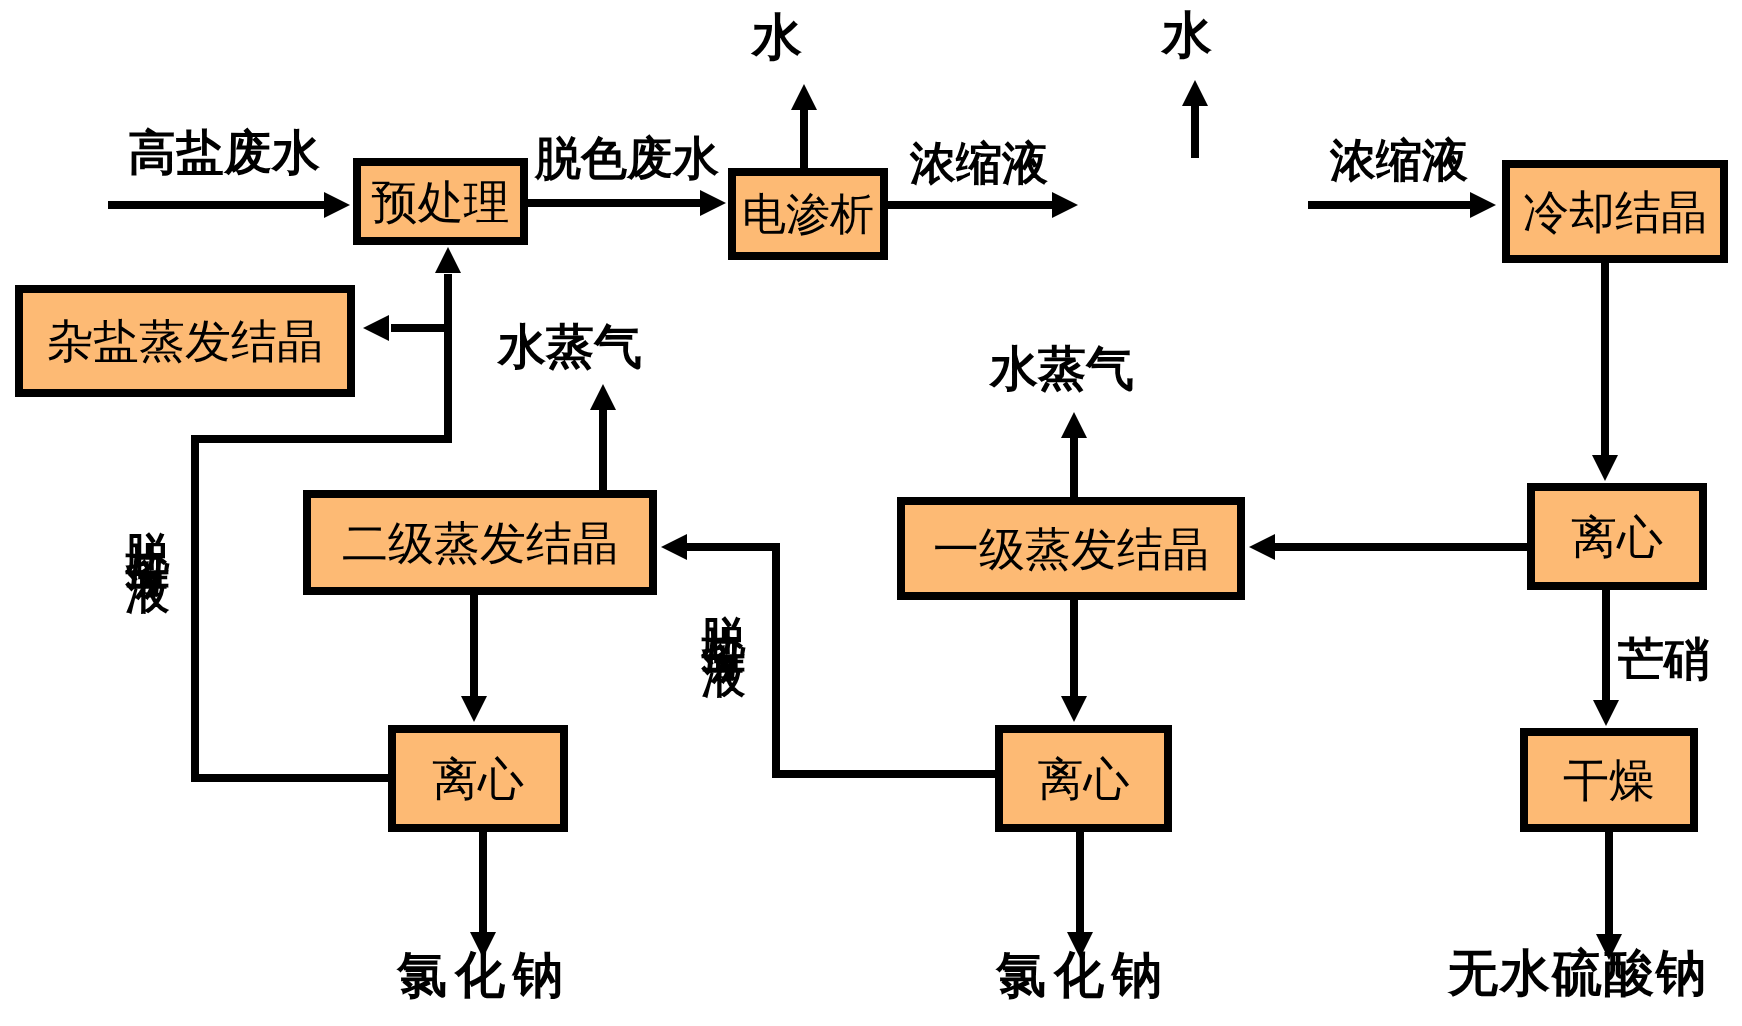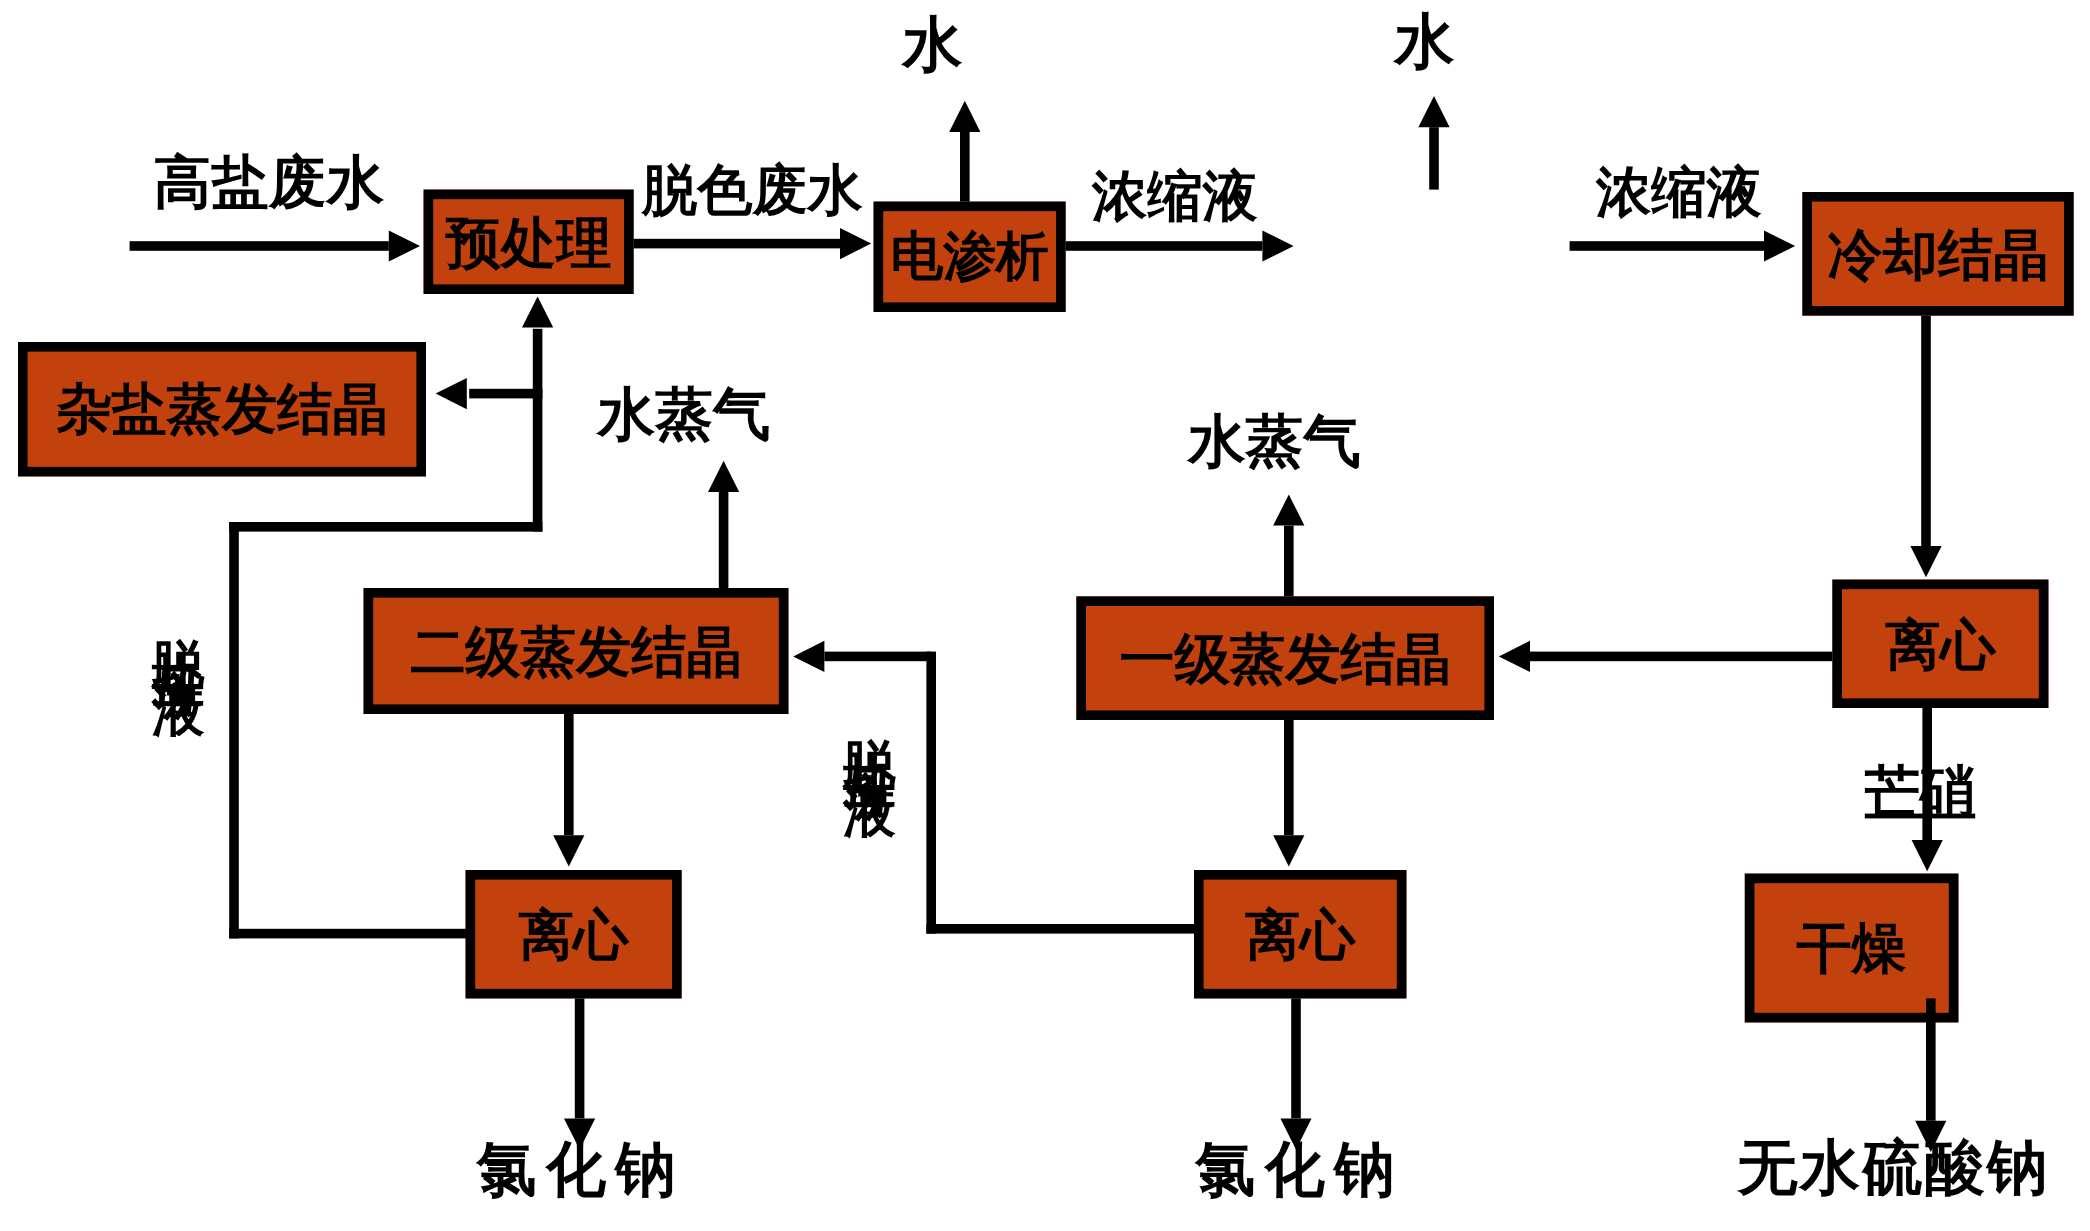--- a/index.html
+++ b/index.html
@@ -1,23 +1,23 @@
 <!DOCTYPE html>
 <html><head>
 <meta charset="utf-8">
 <style>
   html,body{margin:0;padding:0;background:#ffffff;}
   .canvas{
     position:relative;width:1742px;height:1026px;background:#ffffff;overflow:hidden;
     font-family:"DejaVu Sans","Liberation Sans",sans-serif;color:#000;
   }
   .node{
-    position:absolute;border:8px solid #000;background:#c2410c;box-sizing:border-box;
+    position:absolute;border:8px solid #000;background:#fdba74;box-sizing:border-box;
     display:flex;align-items:center;justify-content:center;
-    font-size:46px;font-weight:bold;white-space:nowrap;line-height:1;
+    font-size:46px;font-weight:normal;white-space:nowrap;line-height:1;
   }
   .line{position:absolute;background:#000;}
   .arr{position:absolute;width:0;height:0;}
   .arr-up{border-left:13px solid transparent;border-right:13px solid transparent;border-bottom:26px solid #000;}
   .arr-down{border-left:13px solid transparent;border-right:13px solid transparent;border-top:26px solid #000;}
   .arr-left{border-top:13px solid transparent;border-bottom:13px solid transparent;border-right:26px solid #000;}
   .arr-right{border-top:13px solid transparent;border-bottom:13px solid transparent;border-left:26px solid #000;}
   .lbl{position:absolute;font-weight:bold;white-space:nowrap;line-height:1;font-size:46px;}
   .lbl-big{font-size:50px;}
   .vlbl{writing-mode:vertical-rl;text-orientation:upright;letter-spacing:12px;font-size:44px;}
@@ -39,21 +39,21 @@
   <div class="node" style="left:303px;top:490px;width:354px;height:105px;">二级蒸发结晶</div>
 
   <div class="node" style="left:897px;top:497px;width:348px;height:103px;">一级蒸发结晶</div>
 
   <div class="node" style="left:388px;top:725px;width:180px;height:107px;">离心</div>
 
   <div class="node" style="left:995px;top:725px;width:177px;height:107px;">离心</div>
 
   <div class="node" style="left:1527px;top:483px;width:180px;height:107px;">离心</div>
 
-  <div class="node" style="left:1454px;top:728px;width:178px;height:124px;">干燥</div>
+  <div class="node" style="left:1520px;top:728px;width:178px;height:104px;">干燥</div>
 
   <div class="line" style="left:108px;top:201px;width:216px;height:8px;"></div>
   <div class="arr arr-right" style="left:324px;top:192px;"></div>
 
   <div class="line" style="left:528px;top:199px;width:172px;height:8px;"></div>
   <div class="arr arr-right" style="left:700px;top:190px;"></div>
 
   <div class="line" style="left:800px;top:110px;width:8px;height:58px;"></div>
   <div class="arr arr-up" style="left:791px;top:84px;"></div>
 
@@ -110,20 +110,20 @@
   <div class="arr arr-left" style="left:363px;top:315px;"></div>
 
   <div class="lbl" style="left:128px;top:128px;font-size:48px;">高盐废水</div>
   <div class="lbl" style="left:535px;top:135px;">脱色废水</div>
   <div class="lbl" style="left:910px;top:140px;">浓缩液</div>
   <div class="lbl" style="left:1330px;top:137px;">浓缩液</div>
   <div class="lbl lbl-big" style="left:752px;top:12px;">水</div>
   <div class="lbl lbl-big" style="left:1162px;top:10px;">水</div>
   <div class="lbl" style="left:498px;top:322px;font-size:48px;">水蒸气</div>
   <div class="lbl" style="left:990px;top:344px;font-size:48px;">水蒸气</div>
-  <div class="lbl" style="left:1554px;top:636px;text-decoration:underline;">芒硝</div>
+  <div class="lbl" style="left:1618px;top:636px;">芒硝</div>
   <div class="lbl vlbl" style="left:126px;top:496px;">脱盐母液</div>
   <div class="lbl vlbl" style="left:702px;top:580px;">脱盐母液</div>
   <div class="lbl lbl-big" style="left:397px;top:950px;letter-spacing:8px;">氯化钠</div>
   <div class="lbl lbl-big" style="left:996px;top:950px;letter-spacing:8px;">氯化钠</div>
   <div class="lbl lbl-big" style="left:1448px;top:948px;letter-spacing:2px;">无水硫酸钠</div>
 
 </div>
 
 </body></html>

